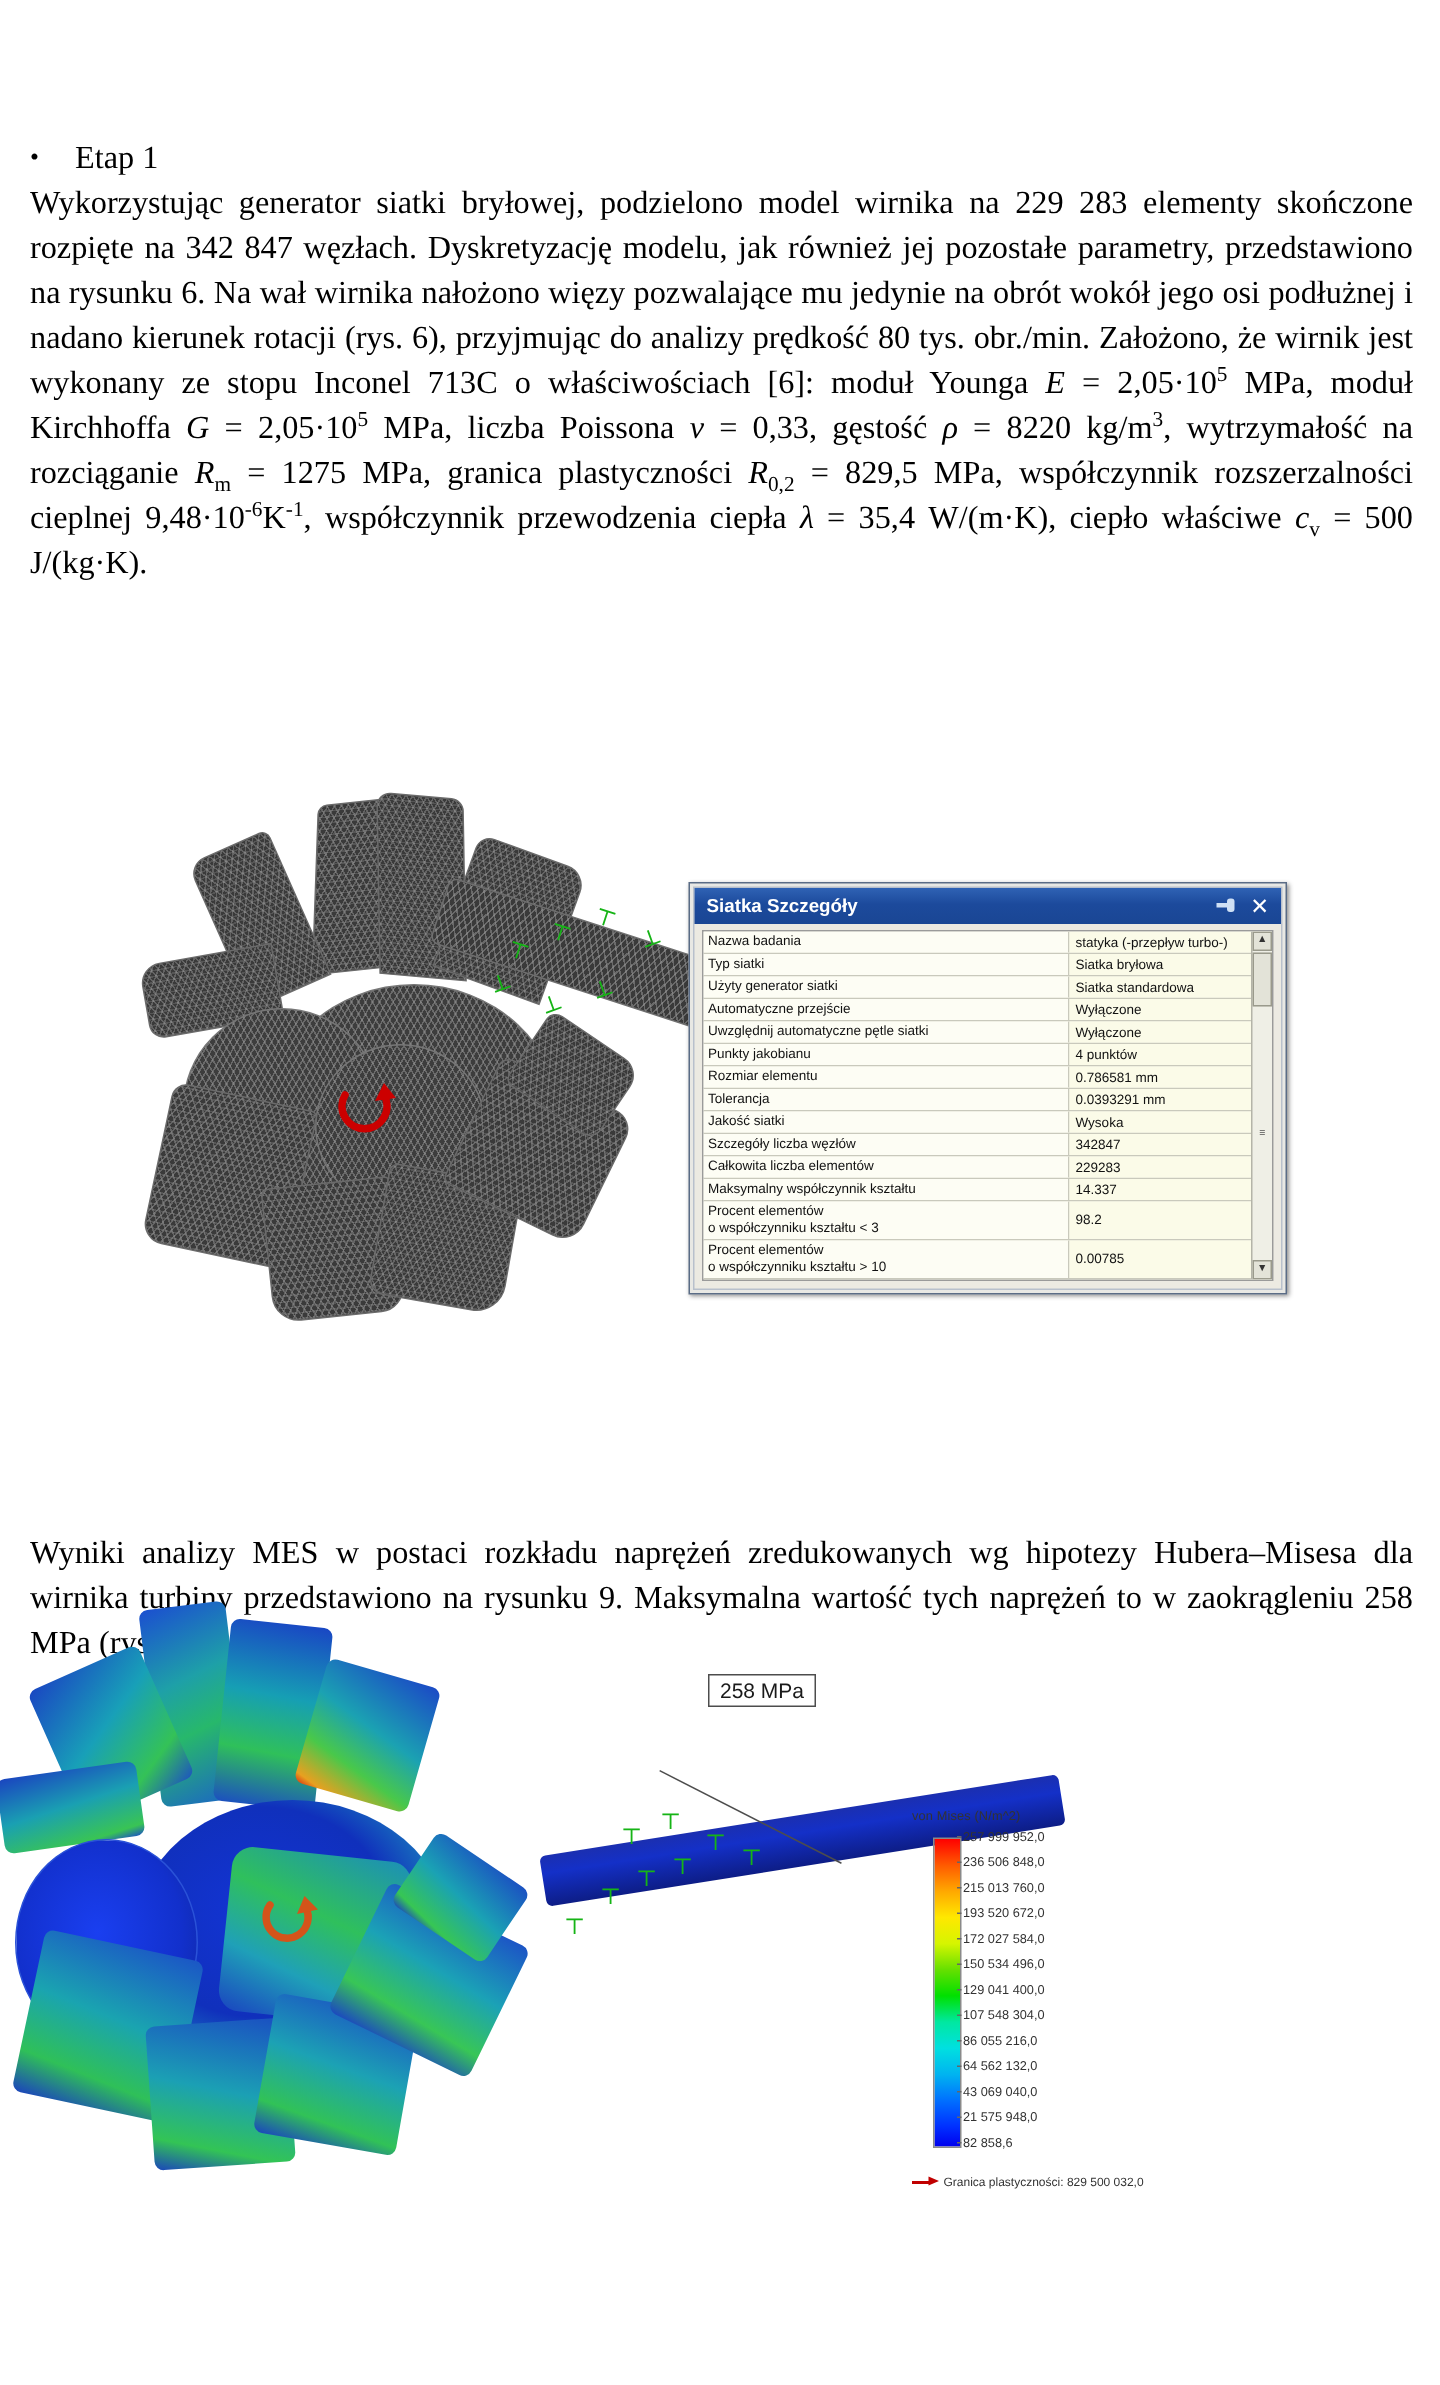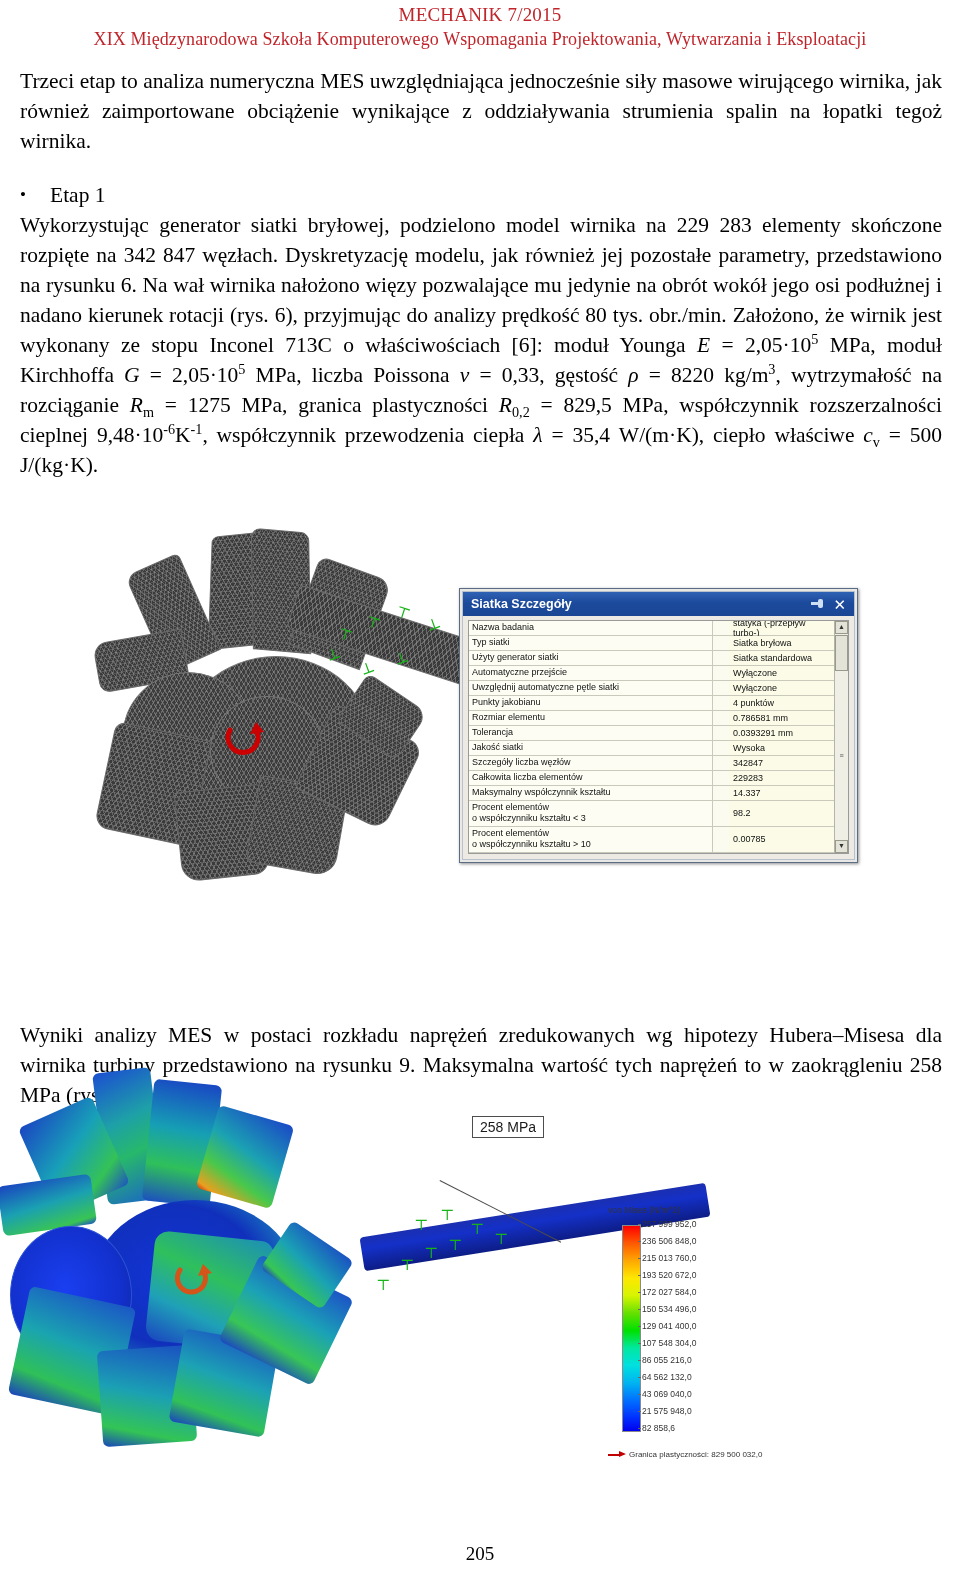--- a/index.html
+++ b/index.html
@@ -78,21 +78,21 @@
   .pin-icon{width:14px;height:12px;position:relative;}
   .pin-icon::before{content:"";position:absolute;left:0;top:4px;width:9px;height:3px;background:#cfe0f5;}
   .pin-icon::after{content:"";position:absolute;left:7px;top:1px;width:5px;height:9px;background:#cfe0f5;border-radius:2px;}
   .x-icon{font-size:15px;line-height:13px;color:#fff;font-weight:bold;}
 
   .grid{
     position:absolute;left:8px;top:31px;right:8px;bottom:8px;
     background:#fbfbf0;border:1px solid #9a9a9a;overflow:hidden;display:flex;
   }
   .gtable{flex:1;display:flex;flex-direction:column;}
-  .grow{display:flex;border-bottom:1px solid #c9c9bc;min-height:14px;gap:16px;}
+  .grow{display:flex;border-bottom:1px solid #c9c9bc;min-height:14px;}
   .gc1{
     width:237px;flex:0 0 237px;border-right:1px solid #c9c9bc;
     padding:1px 3px;font-size:9px;line-height:10.5px;color:#111;background:#fdfdf4;
   }
   .gc2{flex:1;padding:1px 4px;font-size:9px;line-height:10.5px;color:#111;
     background:#fbfbe8;display:flex;align-items:center;}
   .gc1 .two{display:block;}
   .scroll{
     width:13px;flex:0 0 13px;background:#efefe6;border-left:1px solid #b4b4a8;
     display:flex;flex-direction:column;justify-content:space-between;align-items:center;
@@ -149,28 +149,23 @@
   .yarrow::before{content:"";position:absolute;left:0;top:3px;width:13px;height:1.5px;background:#c00000;}
   .yarrow::after{content:"";position:absolute;left:11px;top:0px;border-left:7px solid #c00000;border-top:3.5px solid transparent;border-bottom:3.5px solid transparent;}
 
   .pagenum{position:absolute;left:0;top:1543px;width:960px;text-align:center;font-size:19px;}
 </style>
 </head>
 <body>
 
 <div class="page">
 
-  <div class="runhead">
-    <div class="l1">MECHANIK 7/2015</div>
-    <div class="l2">XIX Międzynarodowa Szkoła Komputerowego Wspomagania Projektowania, Wytwarzania i Eksploatacji</div>
-  </div>
 
   <div class="body">
 
-    <p class="just">Trzeci etap to analiza numeryczna MES uwzględniająca jednocześnie siły masowe wirującego wirnika, jak również zaimportowane obciążenie wynikające z oddziaływania strumienia spalin na łopatki tegoż wirnika.</p>
 
     <div class="bullet">
       <span class="dot">•</span>
       <span class="btxt">Etap 1</span>
     </div>
 
     <p class="just" style="margin-top:0;"><span>Wykorzystując generator siatki bryłowej, podzielono model wirnika na 229 283 elementy skończone rozpięte na 342 847 węzłach. Dyskretyzację modelu, jak również jej pozostałe parametry, przedstawiono na rysunku 6. Na wał wirnika nałożono więzy pozwalające mu jedynie na obrót wokół jego osi podłużnej i nadano kierunek rotacji (rys. 6), przyjmując do analizy prędkość 80 tys. obr./min. Założono, że wirnik jest wykonany ze stopu Inconel 713C o właściwościach [6]: moduł Younga </span><i class="var">E</i><span> = 2,05·10</span><sup>5</sup><span> MPa, moduł Kirchhoffa </span><i class="var">G</i><span> = 2,05·10</span><sup>5</sup><span> MPa, liczba Poissona </span><i class="var">ν</i><span> = 0,33, gęstość </span><i class="var">ρ</i><span> = 8220 kg/m</span><sup>3</sup><span>, wytrzymałość na rozciąganie </span><i class="var">R</i><sub>m</sub><span> = 1275 MPa, granica plastyczności </span><i class="var">R</i><sub>0,2</sub><span> = 829,5 MPa, współczynnik rozszerzalności cieplnej 9,48·10</span><sup>-6</sup><span>K</span><sup>-1</sup><span>, współczynnik przewodzenia ciepła </span><i class="var">λ</i><span> = 35,4 W/(m·K), ciepło właściwe </span><i class="var">c</i><sub>v</sub><span> = 500  J/(kg·K).</span></p>
   </div>
 
   <div class="fig1">
@@ -390,15 +385,14 @@
       <div class="ltick" style="top:202px;">82 858,6</div>
 
       <div class="yieldrow">
         <span class="yarrow"></span>
         <span>Granica plastyczności: 829 500 032,0</span>
       </div>
     </div>
   </div>
 
 
-  <div class="pagenum">205</div>
 
 </div>
 
 </body></html>

